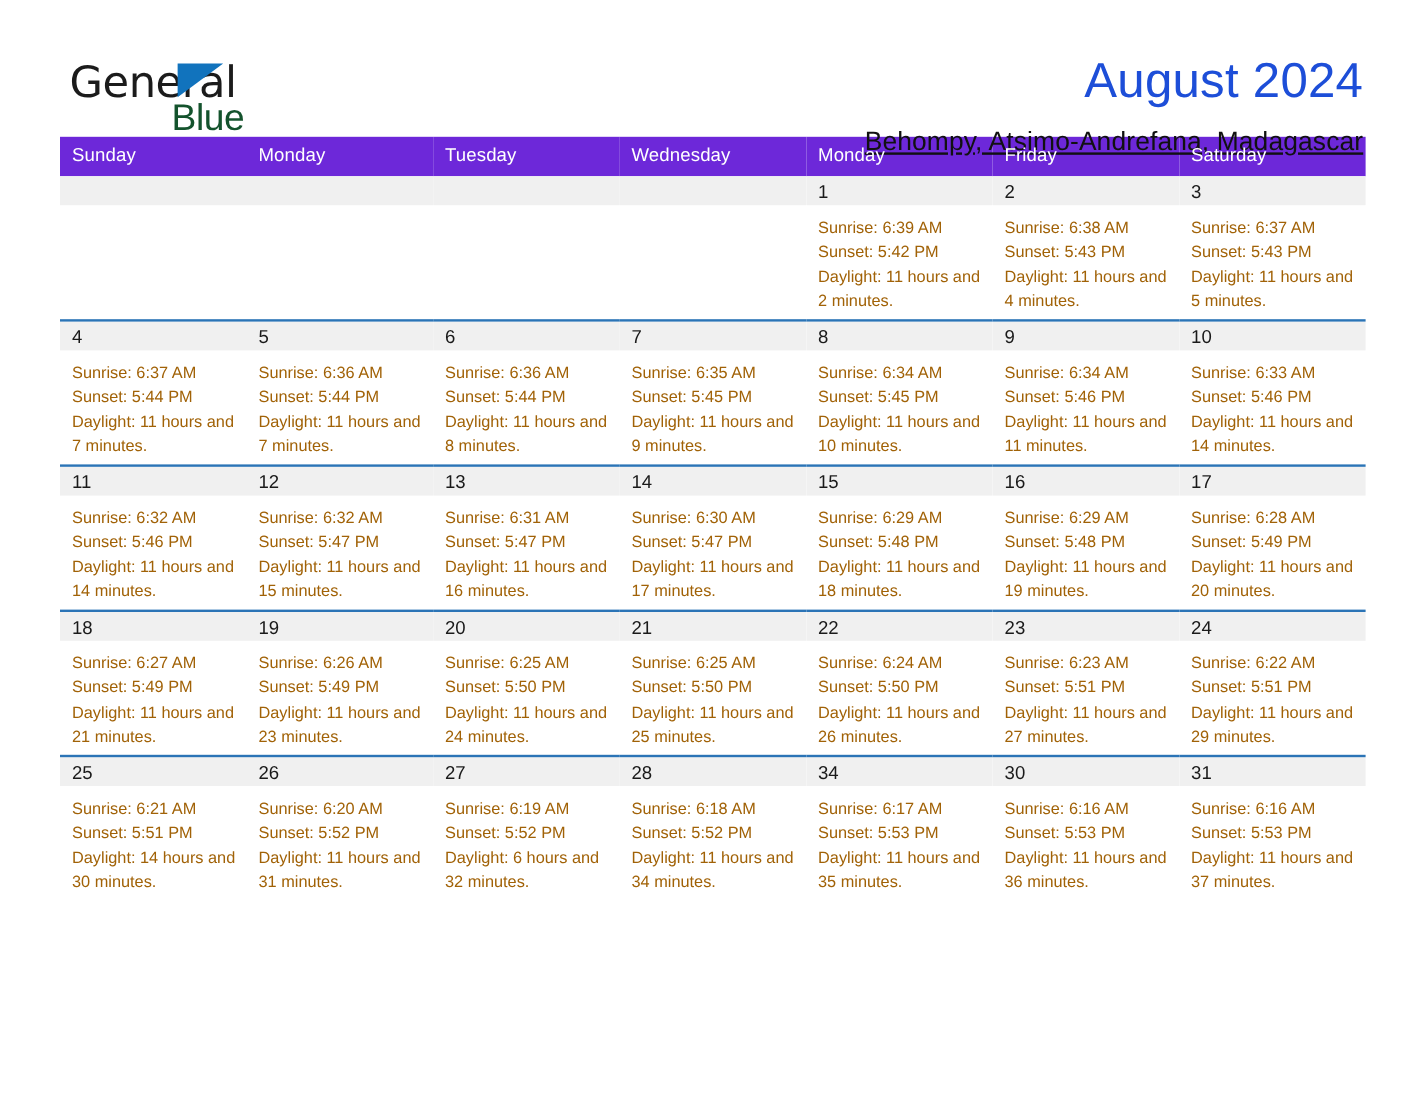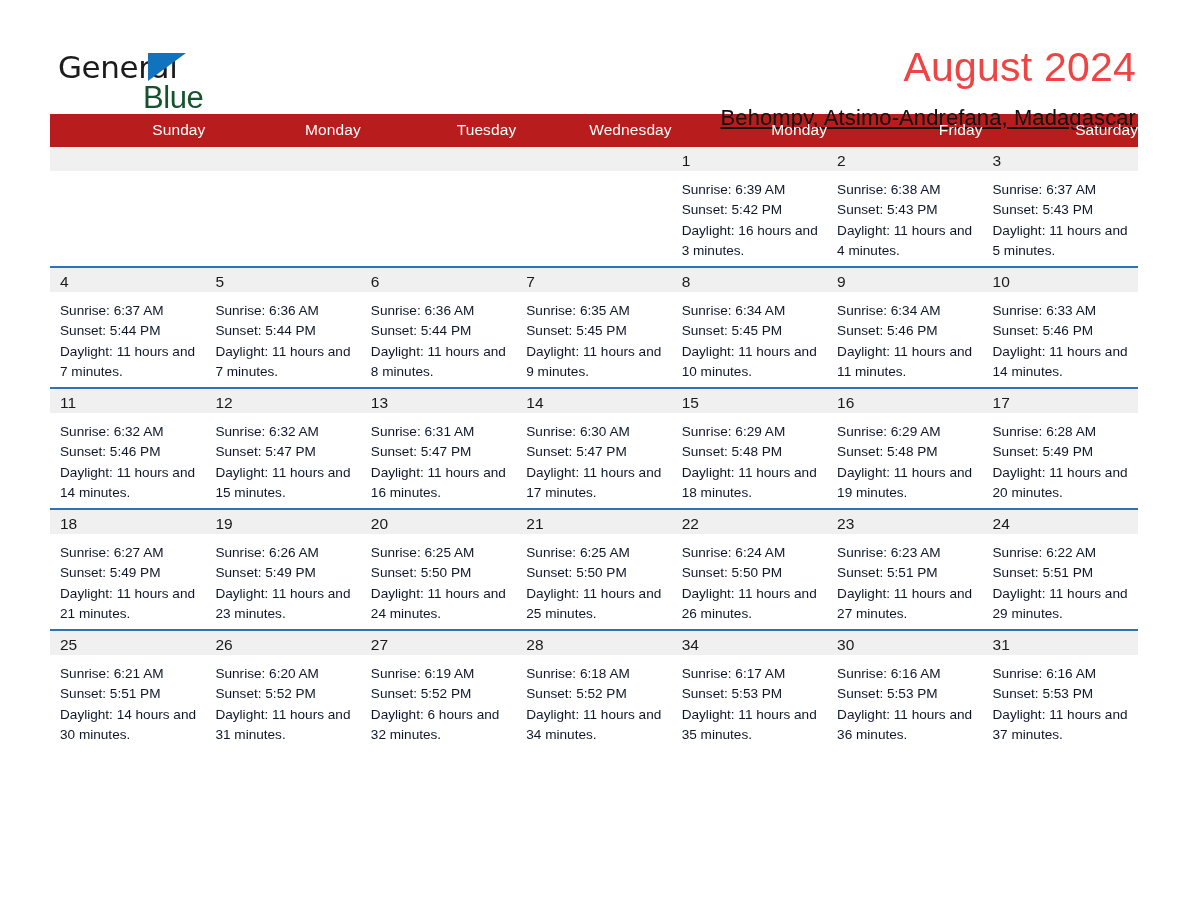--- a/index.html
+++ b/index.html
@@ -35,21 +35,21 @@
     position: relative;
     width: 150px;
     height: 70px;
     line-height: 1;
     user-select: none;
   }
   .logo-general {
     position: absolute;
     left: 8px;
     top: 6px;
-    font-size: 31px;
+    font-size: 36px;
     letter-spacing: -0.4px;
     color: #1b1b1b;
     font-family: "DejaVu Sans", sans-serif;
   }
   .logo-tri {
     position: absolute;
     left: 98px;
     top: 7px;
     width: 0;
     height: 0;
@@ -65,46 +65,46 @@
     color: #14532d;
     font-family: Liberation Sans, sans-serif;
   }
   .titles {
     text-align: right;
     padding-right: 2px;
   }
   .month-title {
     font-size: 41px;
     font-weight: normal;
-    color: #ef4444;
+    color: #1d4ed8;
     line-height: 1.05;
     margin: 0;
     letter-spacing: 0.2px;
   }
   .location {
     font-size: 22px;
     color: #111111;
     margin-top: 16px;
     letter-spacing: 0.1px;
     text-decoration: underline;
   }
 
   
   .calendar {
     margin-top: 10px;
     width: 1088px;
     border-collapse: collapse;
     table-layout: fixed;
   }
   .calendar th {
-    background: #b91c1c;
+    background: #6d28d9;
     color: #ffffff;
     font-weight: normal;
     font-size: 15.5px;
-    text-align: right;
+    text-align: left;
     padding: 7px 0 8px 10px;
     height: 16px;
     letter-spacing: 0.1px;
   }
   .calendar td {
     width: 155.4px;
     height: 119px;
     vertical-align: top;
     padding: 0;
     background: #ffffff;
@@ -122,21 +122,21 @@
     color: #1a1a1a;
     line-height: 21px;
   }
   td.empty .daynum-band {
     background: #f0f0f0;
   }
   .cell-body {
     padding: 9px 8px 0 10px;
     font-size: 13.6px;
     line-height: 20.3px;
-    color: #0f172a;
+    color: #a16207;
   }
   .cell-body div {
     white-space: nowrap;
   }
   .cell-body .daylight {
     white-space: normal;
   }
 </style>
 </head>
 <body>
@@ -182,21 +182,21 @@
             <div class="daynum-band"></div>
           </td>
           <td class="empty">
             <div class="daynum-band"></div>
           </td>
           <td>
             <div class="daynum-band">1</div>
             <div class="cell-body">
               <div>Sunrise: 6:39 AM</div>
               <div>Sunset: 5:42 PM</div>
-              <div class="daylight">Daylight: 16 hours and 3 minutes.</div>
+              <div class="daylight">Daylight: 11 hours and 2 minutes.</div>
             </div>
           </td>
           <td>
             <div class="daynum-band">2</div>
             <div class="cell-body">
               <div>Sunrise: 6:38 AM</div>
               <div>Sunset: 5:43 PM</div>
               <div class="daylight">Daylight: 11 hours and 4 minutes.</div>
             </div>
           </td>

